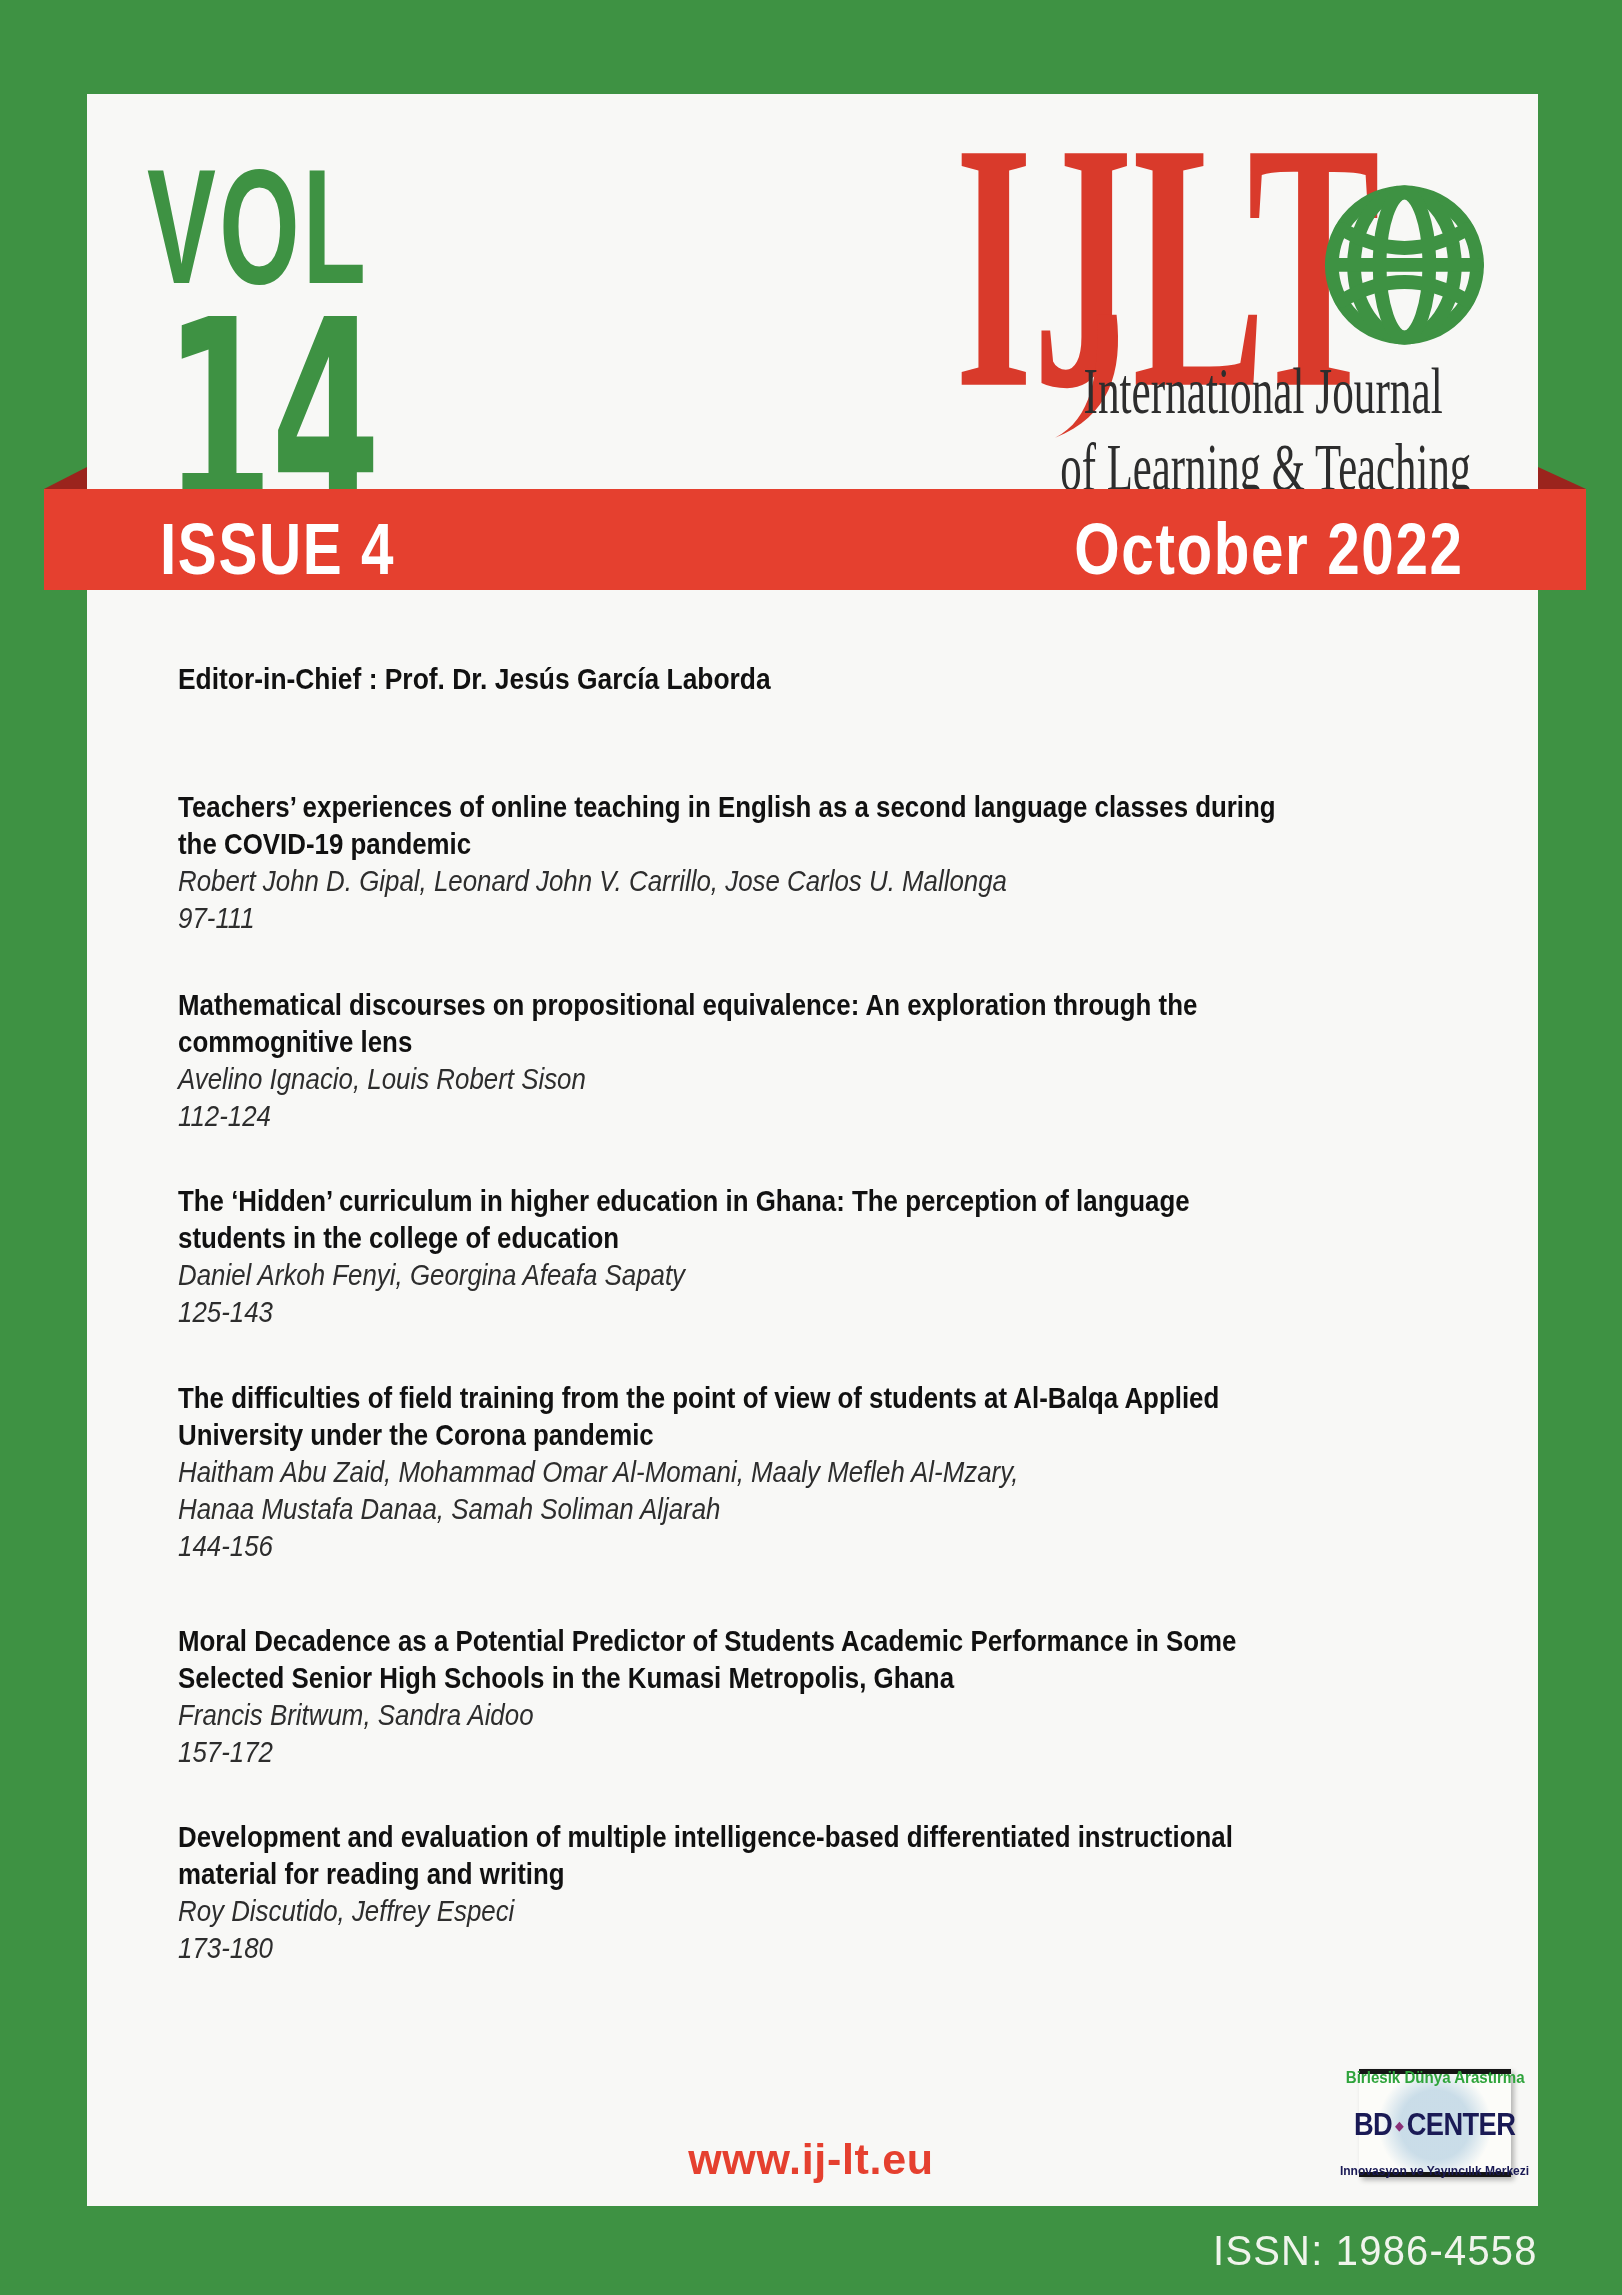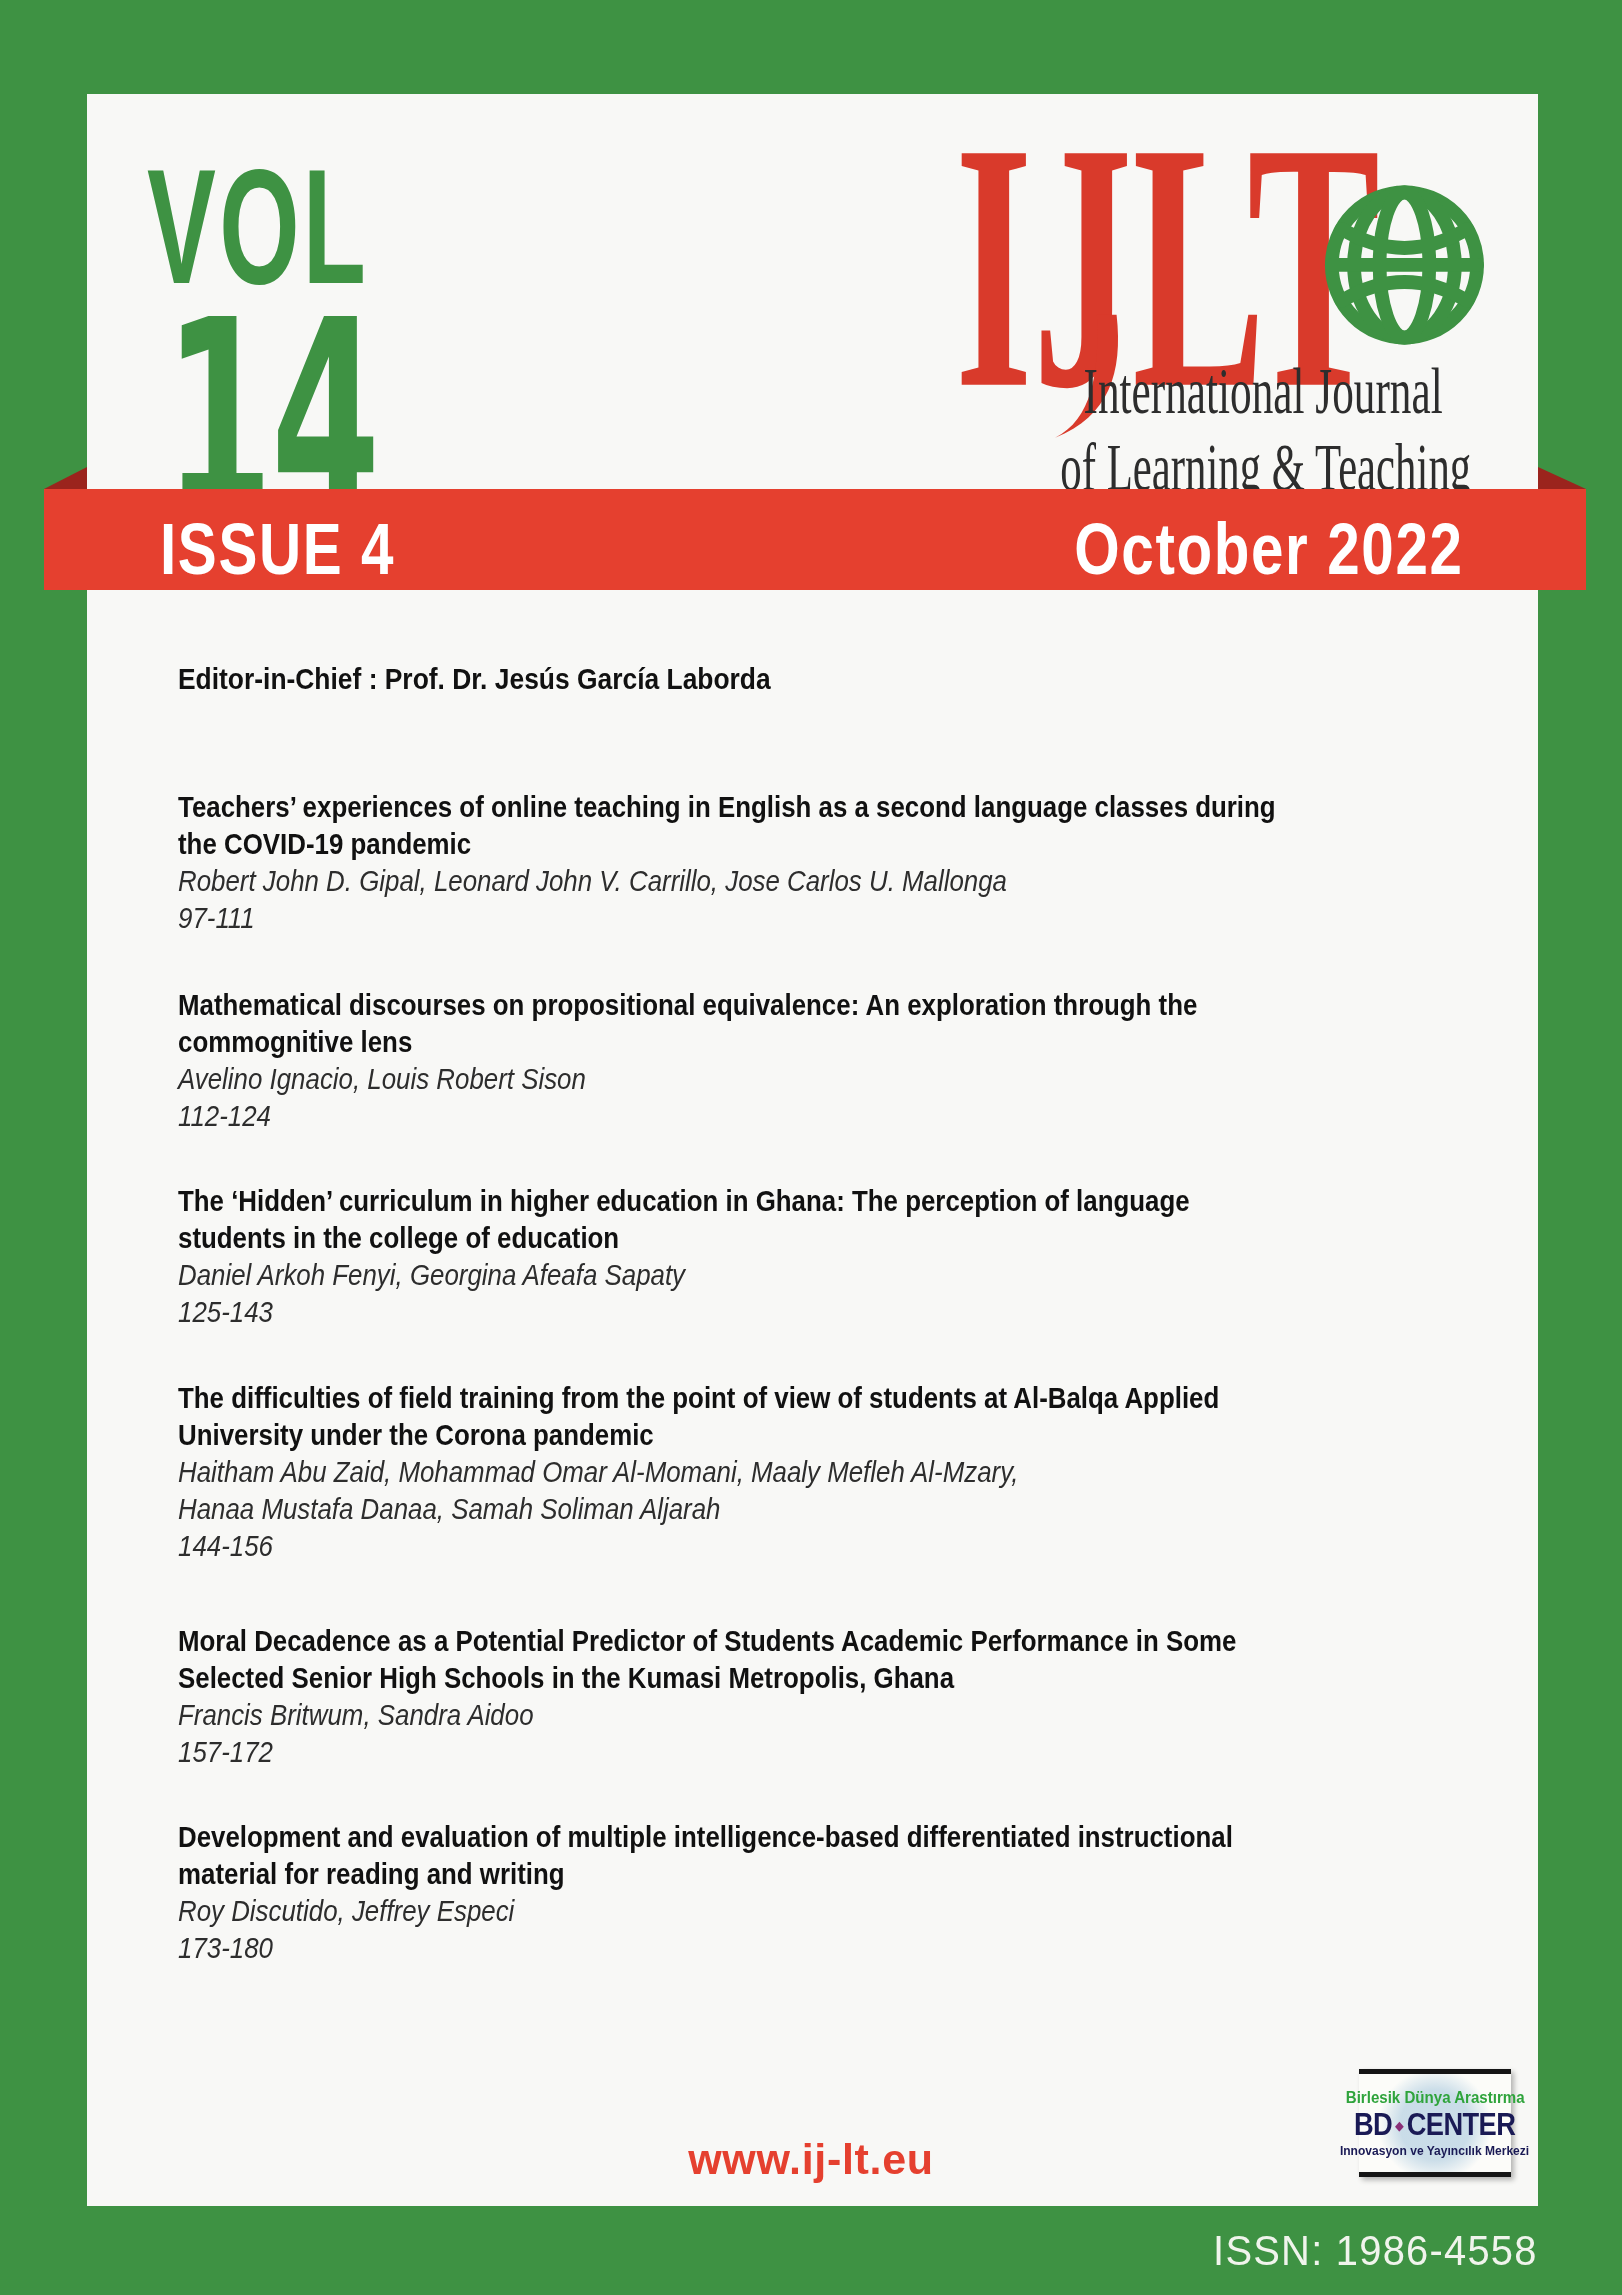--- a/index.html
+++ b/index.html
@@ -81,21 +81,21 @@
     letter-spacing:0.7px;
   }
   .bd-logo {
     position:absolute; left:1359px; top:2069px; width:152px; height:108px;
     background:
       radial-gradient(circle at 50% 52%, rgba(120,170,205,0.38) 0 38%, rgba(120,170,205,0) 62%),
       #fcfcf9;
     border-top:5.2px solid #151515; border-bottom:5.2px solid #151515;
     box-shadow:2.6px 3.3px 5.2px rgba(0,0,0,0.28);
     display:flex; flex-direction:column; align-items:center; justify-content:center;
-    gap:0;
+    gap:20px;
   }
   .bd-line1 { font-size:16.4px; font-weight:bold; color:var(--bd-green); transform:scaleX(0.92); white-space:nowrap; }
   .bd-line2 { display:flex; align-items:center; gap:3.3px; transform:scaleX(0.88); white-space:nowrap; }
   .bd-line2 .bd-word { font-size:31px; font-weight:bold; color:var(--bd-navy); letter-spacing:-0.7px; }
   .bd-diamond { font-size:13px; color:var(--bd-purple); line-height:1; }
   .bd-line3 { font-size:13.7px; font-weight:bold; color:var(--bd-navy); transform:scaleX(0.88); white-space:nowrap; }
   .issn {
     position:absolute; right:85px; top:2227px;
     font-size:42px; color:var(--issn-ink); letter-spacing:1.3px;
     transform:scaleX(0.95); transform-origin:right top;

